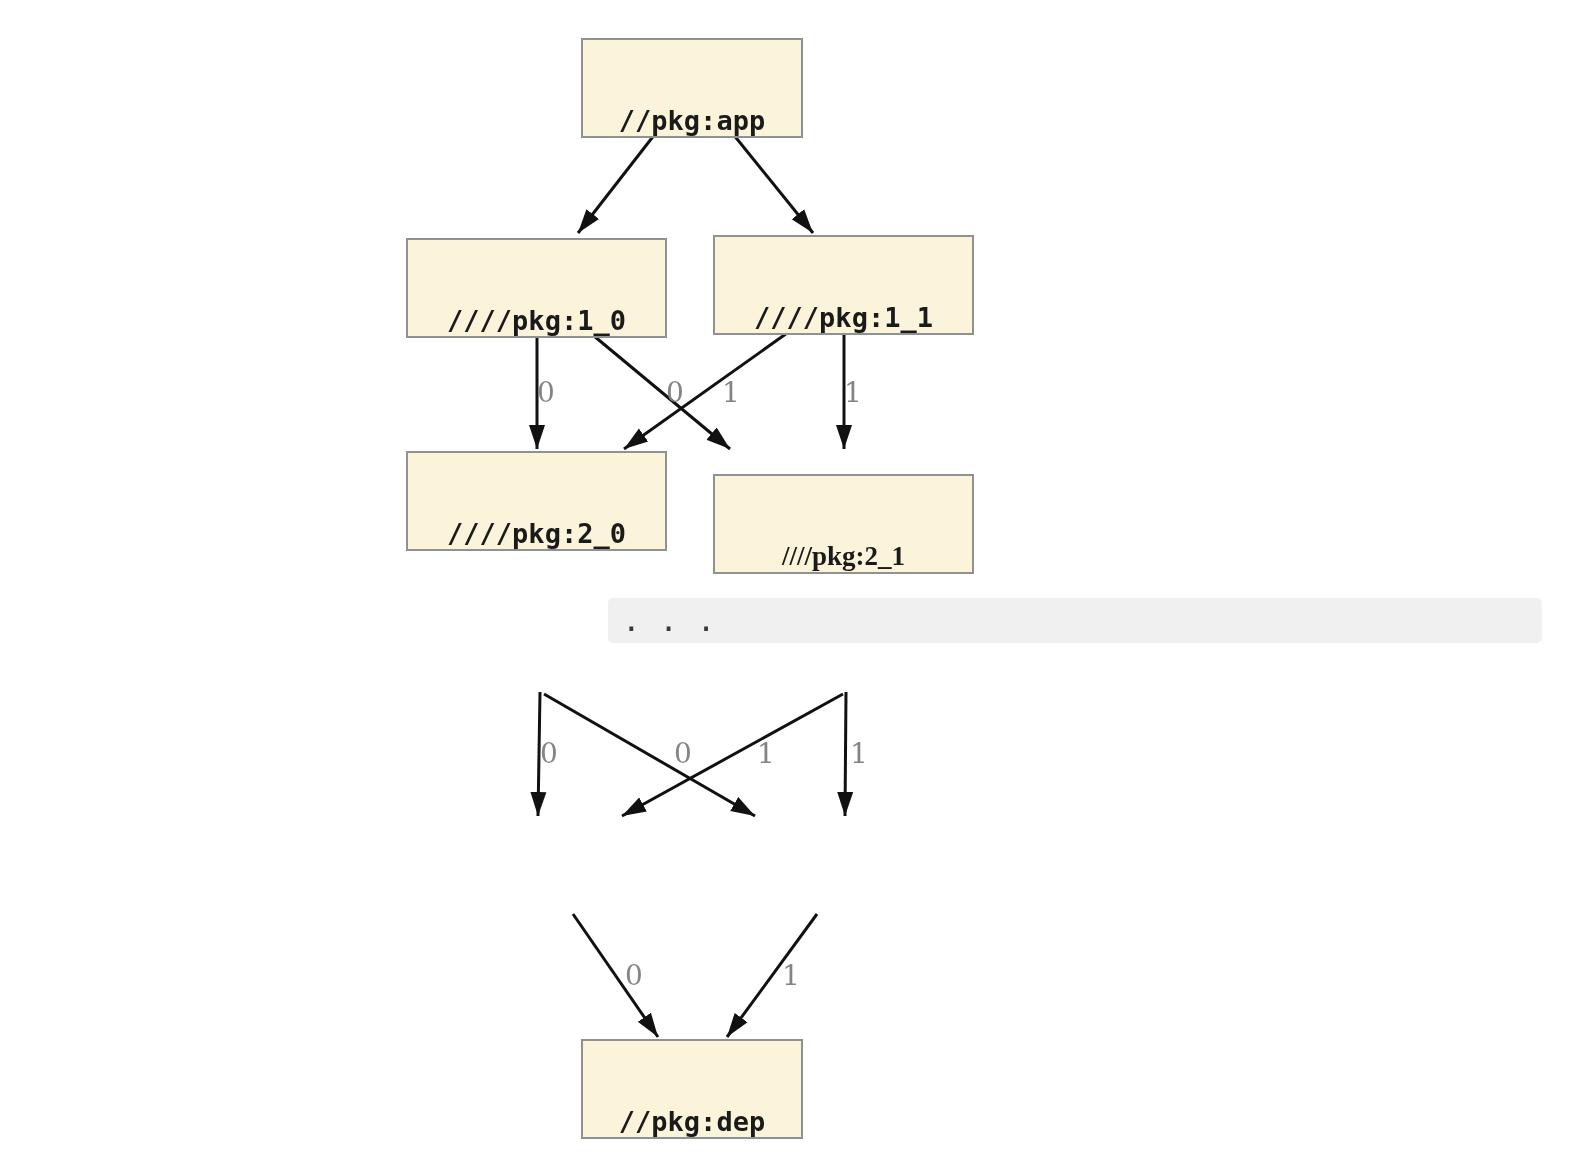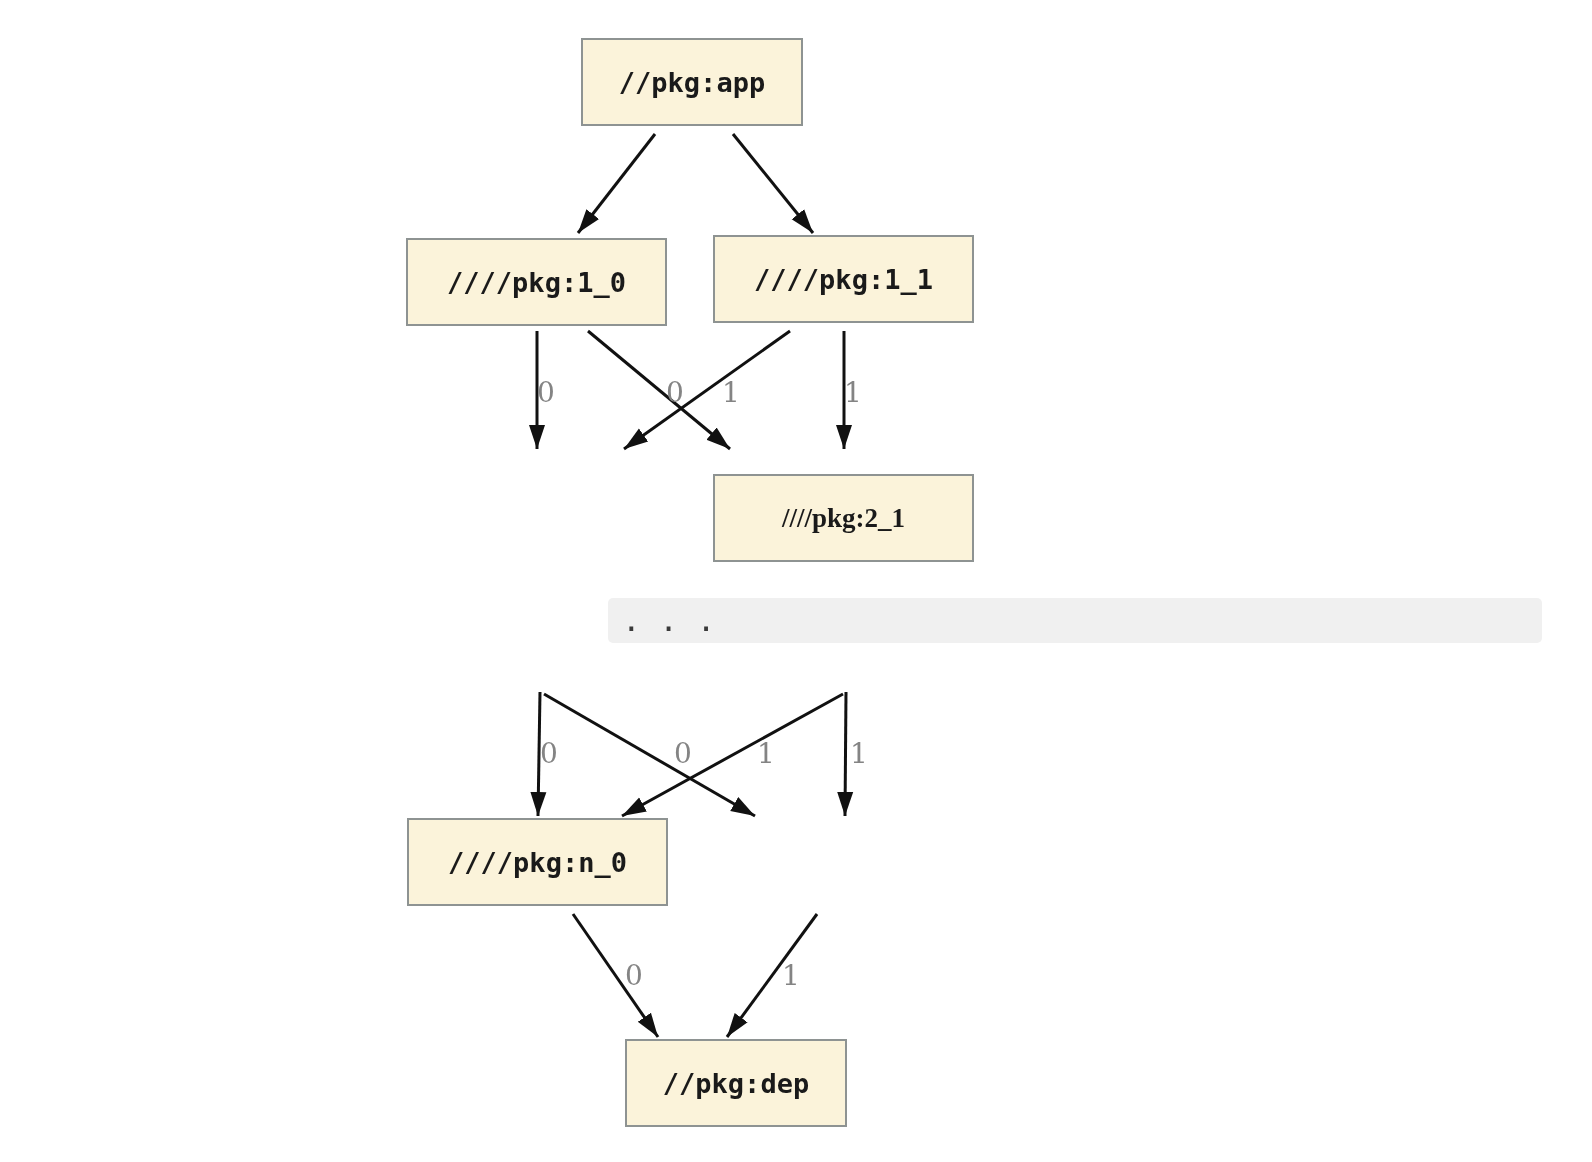--- a/index.html
+++ b/index.html
@@ -27,26 +27,26 @@
     stroke-width: 3;
   }
   svg.edges text.edge-label {
     font-family: "DejaVu Serif", serif;
     font-size: 28px;
     fill: #848484;
     text-anchor: middle;
   }
   .node {
     position: absolute;
-    height: 88px;
+    height: 100px;
     box-sizing: border-box;
     background: #fbf3da;
     border: 2px solid #8e9392;
     display: flex;
-    align-items: center;
+    align-items: flex-end;
     justify-content: center;
     font-family: "DejaVu Sans Mono", monospace;
     font-weight: bold;
     font-size: 27px;
     color: #1a1a1a;
     white-space: nowrap;
   }
   .codebar {
     position: absolute;
     left: 608px;
@@ -114,29 +114,29 @@
   </div>
 
   <div class="node" style="left:406px; top:238px; width:261px;">
     <span>////pkg:1_0</span>
   </div>
 
   <div class="node" style="left:713px; top:235px; width:261px;">
     <span>////pkg:1_1</span>
   </div>
 
+  <div class="node" style="left:406px; top:451px; width:261px;">
+    <span>////pkg:2_0</span>
+  </div>
 
   <div class="node" style="left:713px; top:474px; width:261px;font-family:Liberation Serif, serif;">
     <span>////pkg:2_1</span>
   </div>
 
   <pre class="codebar"><span>. . .</span></pre>
 
-  <div class="node" style="left:407px; top:818px; width:261px;">
-    <span>////pkg:n_0</span>
-  </div>
 
 
-  <div class="node" style="left:581px; top:1039px; width:222px;margin-left:44px;">
+  <div class="node" style="left:581px; top:1039px; width:222px;">
     <span>//pkg:dep</span>
   </div>
 
 </div>
 
 </body></html>

